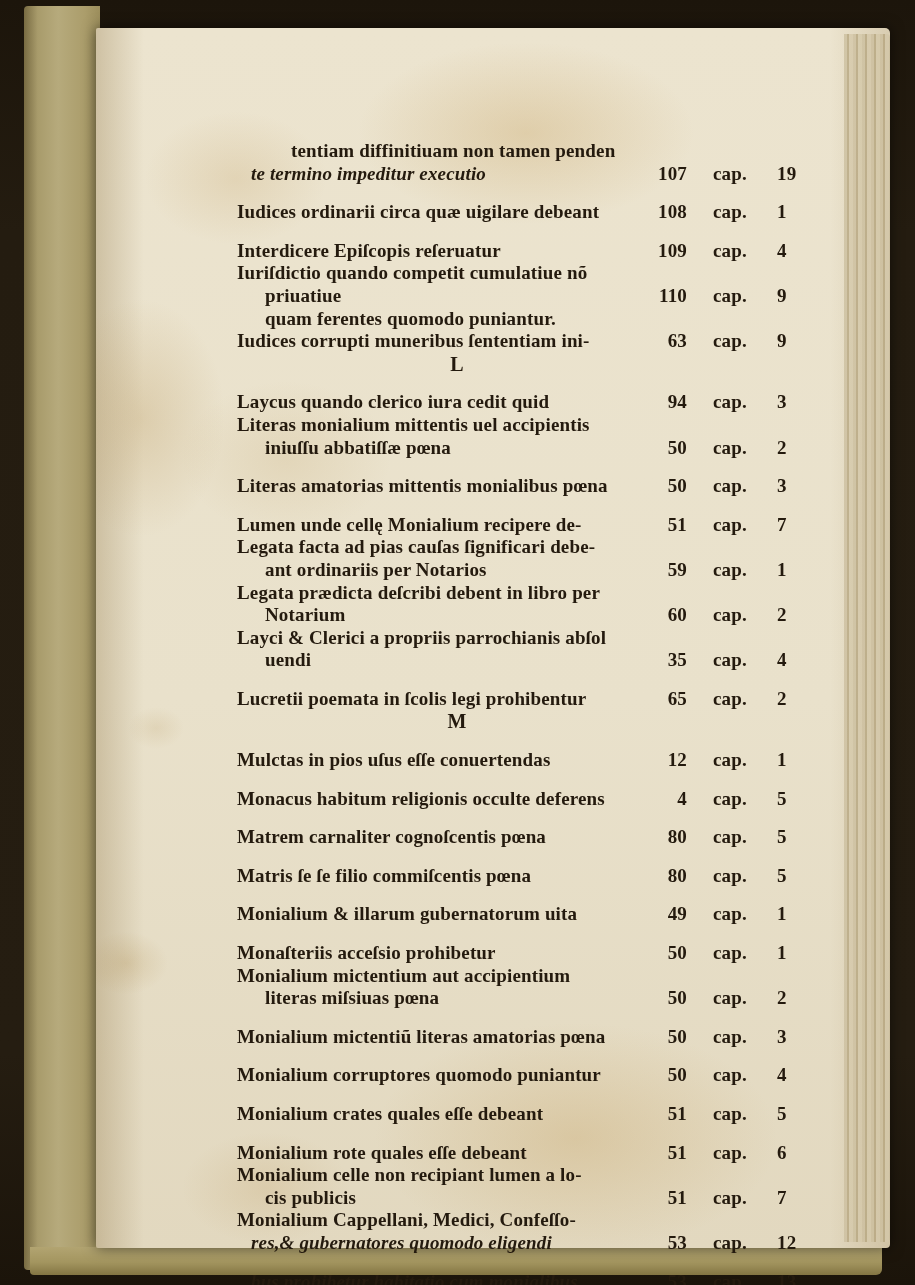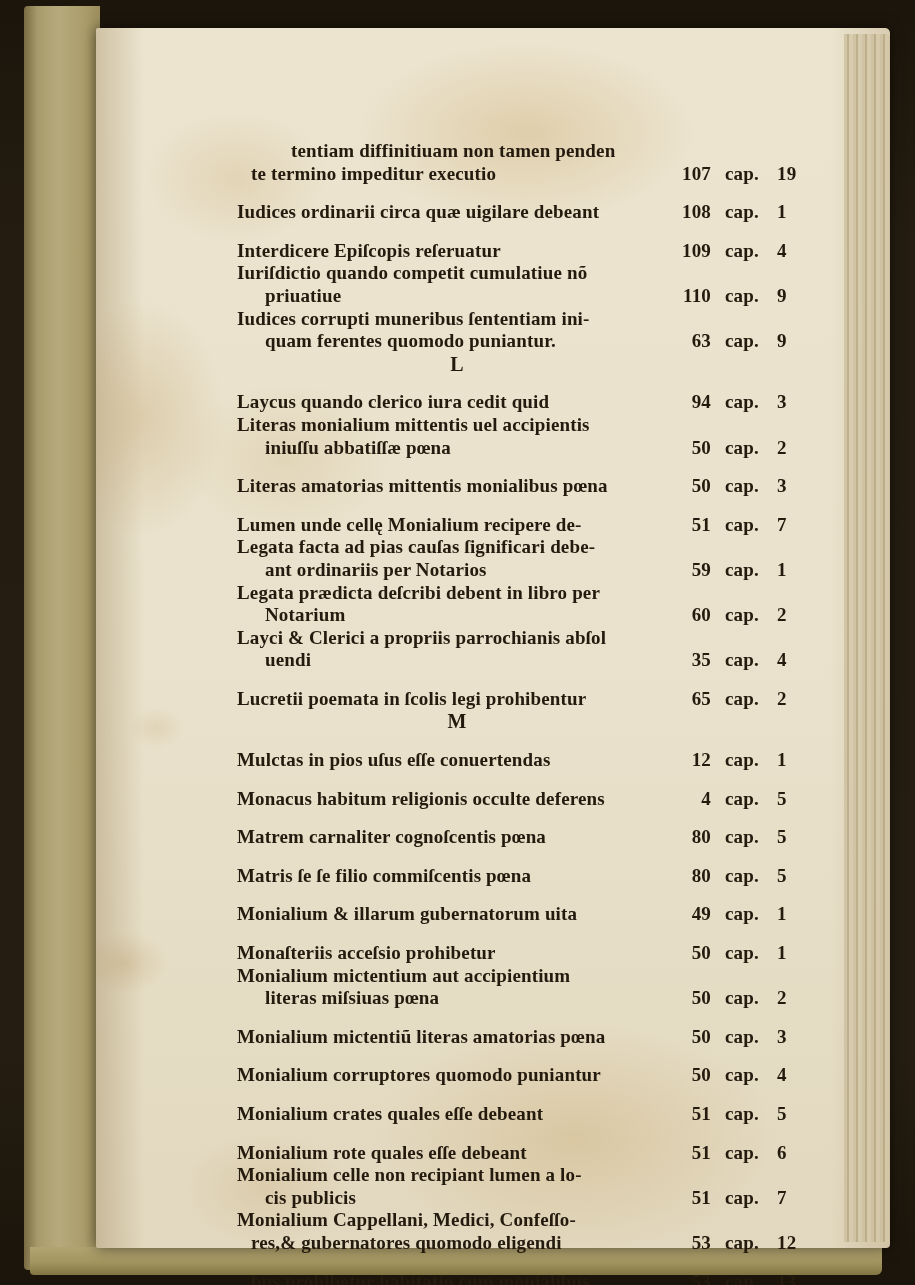--- a/index.html
+++ b/index.html
@@ -81,27 +81,27 @@
     color: #241a0e;
     font-size: 19px;
     line-height: 22.6px;
     font-weight: 600;
     letter-spacing: .15px;
   }
 
   .entry {
     display: grid;
     grid-template-columns: 1fr 42px 50px 24px;
-    column-gap: 8px;
+    column-gap: 20px;
     align-items: end;
   }
   .entry-text { min-width: 0; }
   .line { white-space: nowrap; }
   .line.ind0 { padding-left: 0; }
-  .line.ind1 { padding-left: 14px; }
+  .line.ind1 { padding-left: 14px; font-style: italic; }
   .line.ind2 { padding-left: 28px; }
   .line.ind3 { padding-left: 54px; }
 
   .entry-page { text-align: right; margin-top: 16px; }
   .entry-cap  { text-align: left; padding-left: 6px; }
   .entry-num  { text-align: left; }
 
   .section-letter {
     text-align: center;
     padding-right: 124px;
@@ -153,22 +153,22 @@
             <div class="entry-text">
               <div class="line ind0">Iuriſdictio quando competit cumulatiue nõ</div>
               <div class="line ind2">priuatiue</div>
             </div>
             <div class="entry-page">110</div>
             <div class="entry-cap">cap.</div>
             <div class="entry-num">9</div>
           </div>
           <div class="entry">
             <div class="entry-text">
+              <div class="line ind2">quam ferentes quomodo puniantur.</div>
               <div class="line ind0">Iudices corrupti muneribus ſententiam ini-</div>
-              <div class="line ind2">quam ferentes quomodo puniantur.</div>
             </div>
             <div class="entry-page">63</div>
             <div class="entry-cap">cap.</div>
             <div class="entry-num">9</div>
           </div>
           <div class="section-letter">L</div>
           <div class="entry">
             <div class="entry-text">
               <div class="line ind0">Laycus quando clerico iura cedit quid</div>
             </div>

